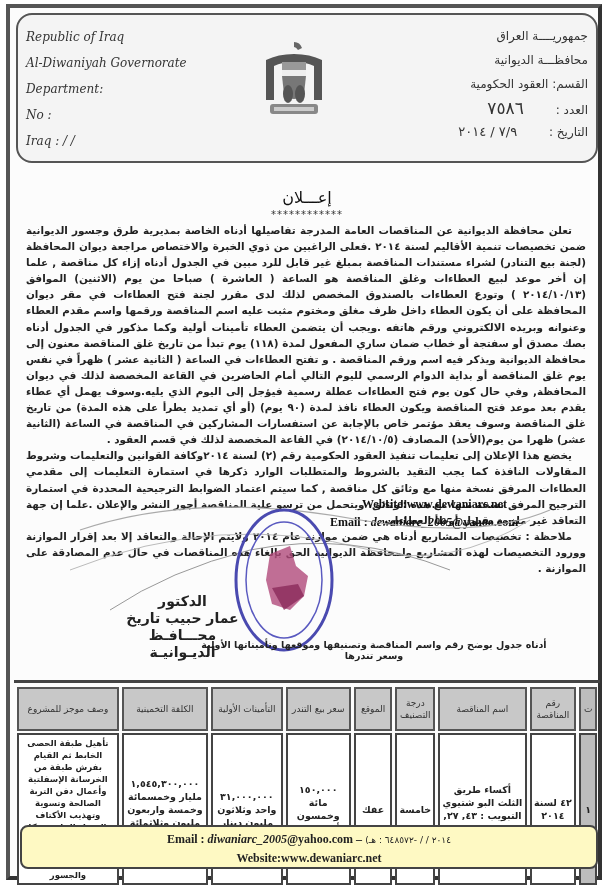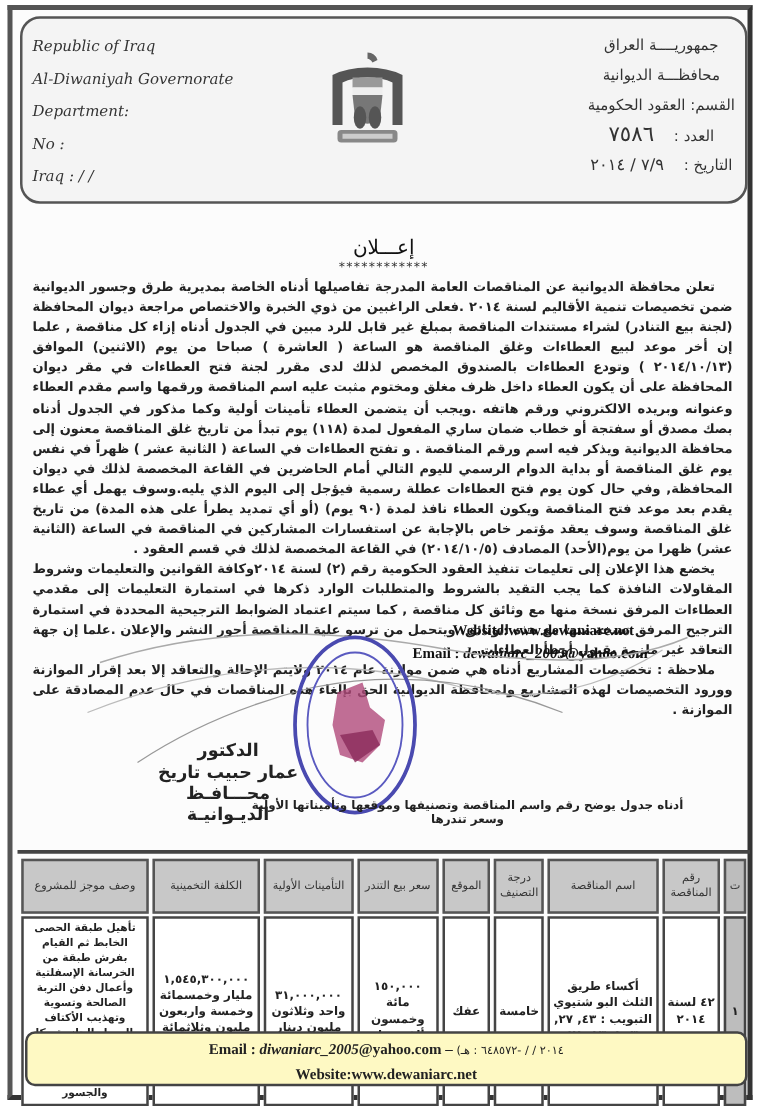--- a/index.html
+++ b/index.html
@@ -14,23 +14,23 @@
     border-right:4px solid #333; border-bottom:4px solid #333;
     box-sizing:border-box; background:#fcfcfc;
   }
   .header-box {
     position:absolute; left:16px; top:13px; width:582px; height:150px;
     border:2px solid #555; border-radius:16px; box-sizing:border-box;
     background:#f4f4f4;
   }
   .en-header { position:absolute; left:26px; top:24px; font-family:"DejaVu Serif", serif; font-style:italic; font-size:12px; color:#333; }
   .en-header div { height:26px; line-height:26px; }
-  .ar-header { position:absolute; right:26px; top:24px; direction:rtl; text-align:center; font-size:12px; color:#333; }
+  .ar-header { position:absolute; right:26px; top:24px; direction:rtl; text-align:right; font-size:12px; color:#333; }
   .ar-header div { height:24px; line-height:24px; }
-  .ar-header .hw { font-size:17px; font-family:"DejaVu Sans", sans-serif; color:#333; margin-right:12px; letter-spacing:1px; }
+  .ar-header .hw { font-size:17px; font-family:"DejaVu Sans", sans-serif; color:#333; margin-right:28px; letter-spacing:1px; }
   .emblem { position:absolute; left:262px; top:38px; width:64px; height:90px; }
 
   .title { position:absolute; left:0; width:614px; top:188px; text-align:center; font-size:16px; }
   .stars { position:absolute; left:0; width:614px; top:209px; text-align:center; font-size:10px; letter-spacing:1px; color:#333; }
   .body-text {
     position:absolute; left:26px; width:560px; top:222px;
     direction:rtl; text-align:justify; font-size:10.4px; line-height:16.1px; font-weight:bold; color:#222;
   }
   .body-text p { margin:0; text-indent:14px; }
   .contact { position:absolute; left:330px; top:495px; width:230px; font-family:"Liberation Serif", serif; font-weight:bold; font-size:12px; text-align:left; line-height:18px; }

